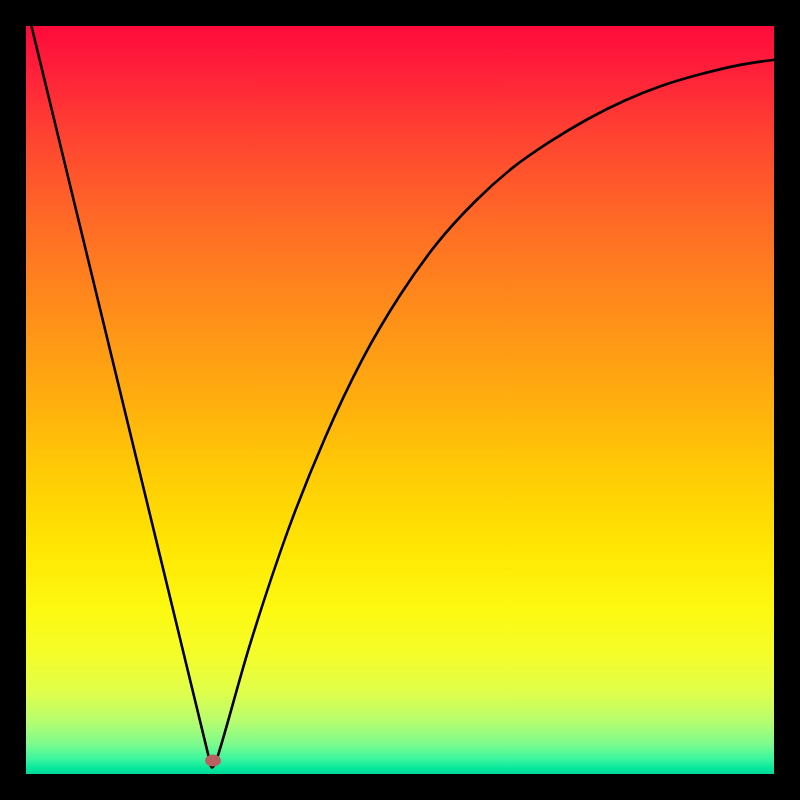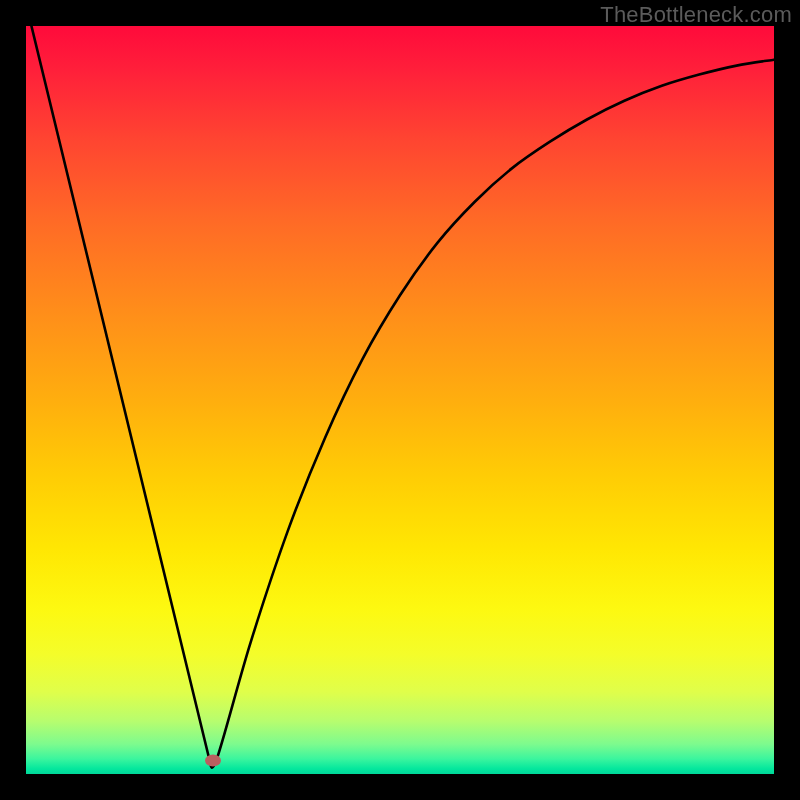--- a/index.html
+++ b/index.html
@@ -62,21 +62,20 @@
   svg.curve {
     position: absolute;
     left: 0; top: 0;
     width: 100%; height: 100%;
   }
 </style>
 </head>
 <body>
 
 <div class="frame">
-  <div class="watermark">TheBottleneck.com</div>
   <div class="plot-area">
     <div class="gradient gradient-main"></div>
     <svg class="curve" viewBox="0 0 748 748" preserveAspectRatio="none">
       <path d="M 0.00 -22.44 L 183.26 733.04 L 183.26 733.04 C 184.51 733.04, 183.88 752.36, 190.74 733.04 C 197.60 713.72, 212.56 655.12, 224.40 617.10 C 236.24 579.08, 249.33 539.18, 261.80 504.90 C 274.27 470.62, 286.73 440.07, 299.20 411.40 C 311.67 382.73, 324.13 356.55, 336.60 332.86 C 349.07 309.17, 361.53 288.60, 374.00 269.28 C 386.47 249.96, 398.93 232.50, 411.40 216.92 C 423.87 201.34, 436.33 188.25, 448.80 175.78 C 461.27 163.31, 473.73 152.09, 486.20 142.12 C 498.67 132.15, 511.13 124.04, 523.60 115.94 C 536.07 107.84, 548.53 100.36, 561.00 93.50 C 573.47 86.64, 585.93 80.41, 598.40 74.80 C 610.87 69.19, 623.33 64.20, 635.80 59.84 C 648.27 55.48, 660.73 51.99, 673.20 48.62 C 685.67 45.25, 698.13 42.14, 710.60 39.64 C 723.07 37.15, 741.77 34.66, 748.00 33.66" id="curve-path" fill="none" stroke="#000" stroke-width="2.6" stroke-linecap="round"></path>
       <ellipse id="min-marker" cx="187.00" cy="734.54" rx="8" ry="6" fill="#b96060"></ellipse>
     </svg>
   </div>
 </div>
 
 </body></html>

